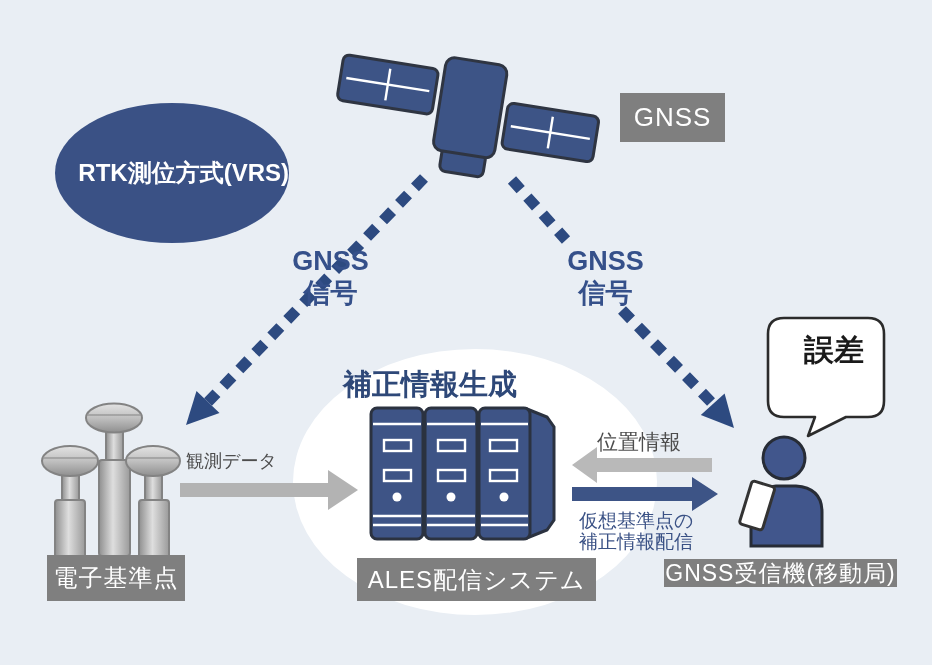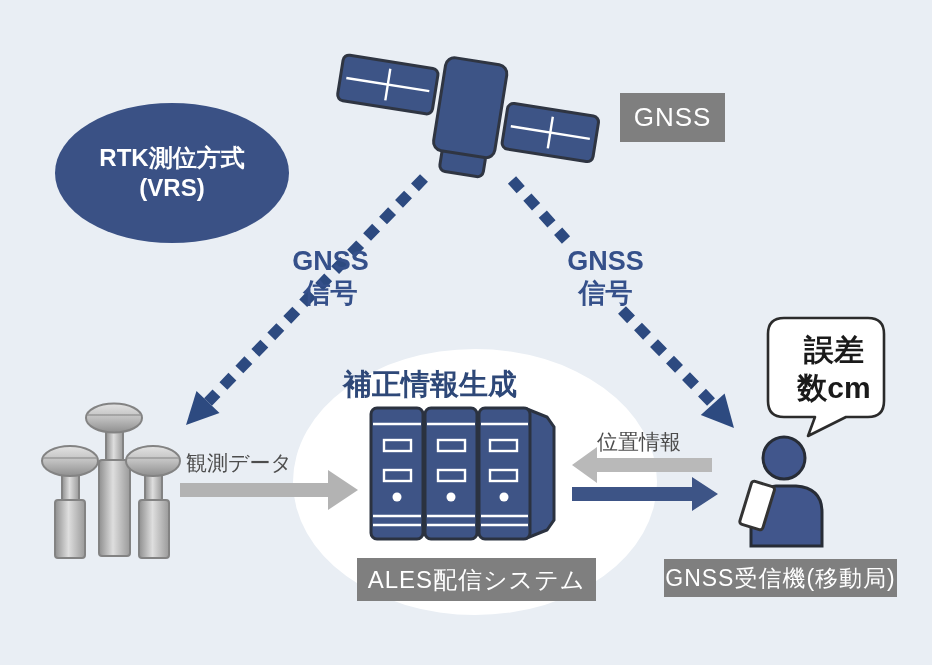--- a/index.html
+++ b/index.html
@@ -17,31 +17,31 @@
   .label-box{
     z-index:3;background:#7f7f7f;color:#ffffff;
     display:flex;align-items:center;justify-content:center;
     letter-spacing:1px;
   }
   .navy-text{color:#35508a;font-weight:bold;z-index:3;text-align:center;}
   .gray-text{color:#4d4d4d;z-index:3;}
   #method-ellipse{
     left:55px;top:103px;width:234px;height:140px;border-radius:50%;
     background:#3a5185;color:#ffffff;z-index:3;
-    display:flex;flex-direction:column;align-items:center;justify-content:center;
+    display:flex;flex-direction:row;align-items:center;justify-content:flex-end;
     font-weight:bold;font-size:24px;line-height:30px;text-align:center;
   }
   #gnss-label{left:620px;top:93px;width:105px;height:49px;font-size:26px;}
   #signal-left{left:268px;top:245px;width:125px;font-size:27px;line-height:32px;}
   #signal-right{left:543px;top:245px;width:125px;font-size:27px;line-height:32px;}
   #correction-title{left:343px;top:365px;width:245px;font-size:29px;font-weight:bold;color:#2e4878;z-index:3;}
   #ales-label{left:357px;top:558px;width:239px;height:43px;font-size:24px;}
   #basestation-label{left:47px;top:555px;width:138px;height:46px;font-size:24px;}
-  #receiver-label{left:664px;top:559px;width:233px;height:38px;font-size:23px;align-items:center;}
-  #obs-label{left:186px;top:449px;width:132px;font-size:21px;}
+  #receiver-label{left:664px;top:559px;width:233px;height:28px;font-size:23px;align-items:center;}
+  #obs-label{left:186px;top:449px;width:132px;font-size:18px;}
   #pos-label{left:597px;top:428px;width:112px;font-size:21px;}
   #vrs-label{left:579px;top:510px;width:140px;font-size:19px;line-height:21px;color:#3a5185;z-index:3;text-align:left;}
   #error-text{
     left:768px;top:331px;width:132px;z-index:4;text-align:center;
     font-size:30px;line-height:38px;font-weight:bold;color:#1a1a1a;
   }
 </style>
 </head>
 <body>
 
@@ -173,26 +173,32 @@
     <div>GNSS</div>
     <div>信号</div>
   </div>
 
   <div class="abs" id="correction-title">補正情報生成</div>
 
   <div class="abs label-box" id="ales-label">
     <span>ALES配信システム</span>
   </div>
 
+  <div class="abs label-box" id="basestation-label">
+    <span>電子基準点</span>
+  </div>
 
   <div class="abs label-box" id="receiver-label">
     <span>GNSS受信機(移動局)</span>
   </div>
 
   <div class="abs gray-text" id="obs-label">観測データ</div>
   <div class="abs gray-text" id="pos-label">位置情報</div>
+  <div class="abs" id="vrs-label">
+    <div>仮想基準点の</div>
+    <div>補正情報配信</div>
+  </div>
 
   <div class="abs" id="error-text">
     <div>誤差</div>
-    <div>数cm</div>
   </div>
 
 </div>
 
 </body></html>

